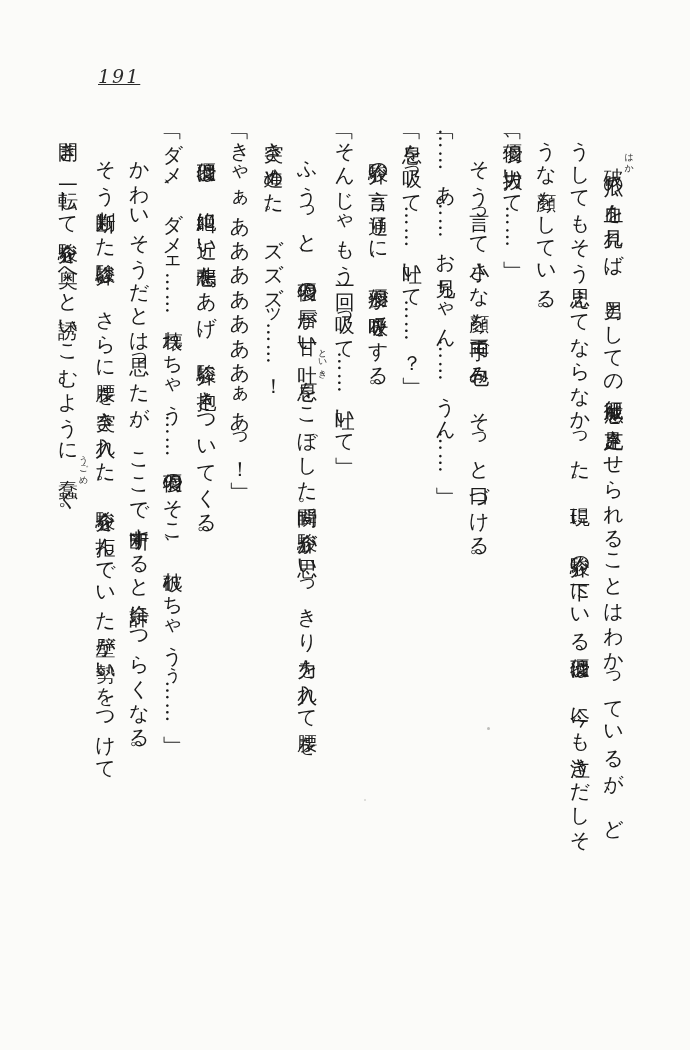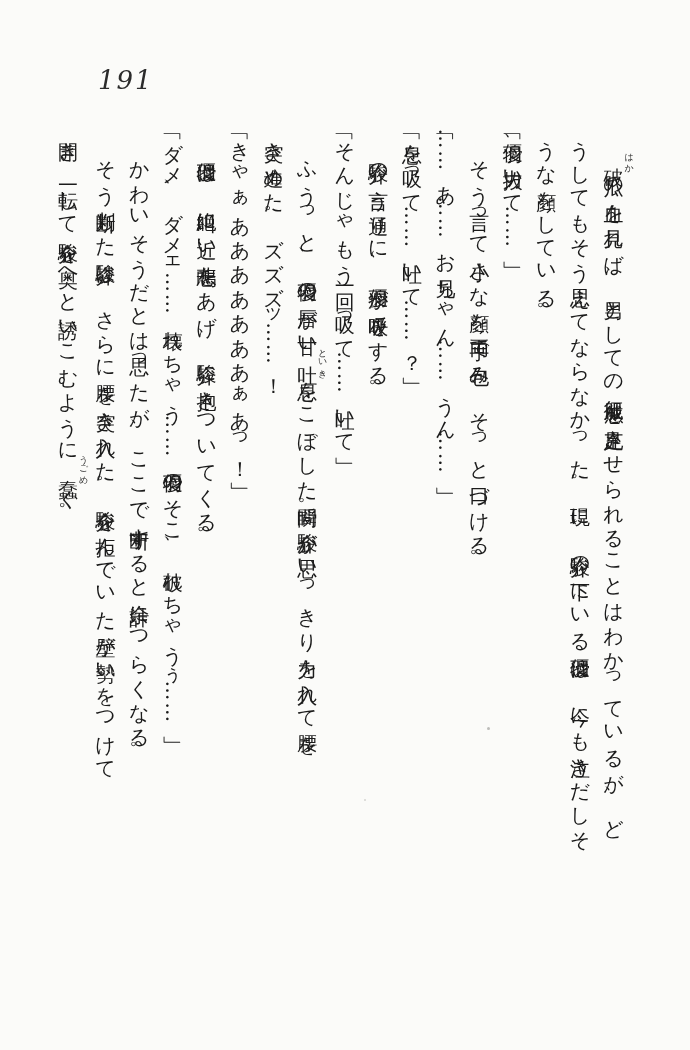--- a/index.html
+++ b/index.html
@@ -12,23 +12,24 @@
     position: relative;
     overflow: hidden;
     background: #fbfbf9;
     font-family: "DejaVu Serif", serif;
   }
   .page-number {
     position: absolute;
     top: 65px;
     left: 98px;
     font-style: italic;
-    font-size: 26px;
+    font-size: 19px;
     letter-spacing: 2px;
     color: #2b2b2b;
+    text-decoration: underline;
   }
   .text-block {
     position: absolute;
     top: 127px;
     right: 56px;
     height: 856px;
     writing-mode: vertical-rl;
     -webkit-writing-mode: vertical-rl;
     text-orientation: mixed;
     font-size: 20px;

